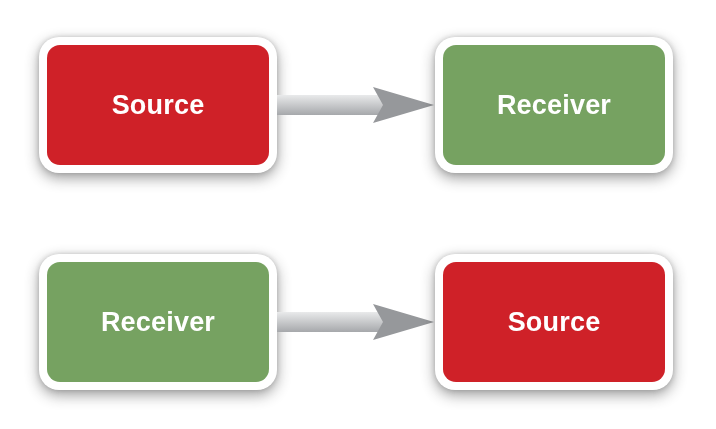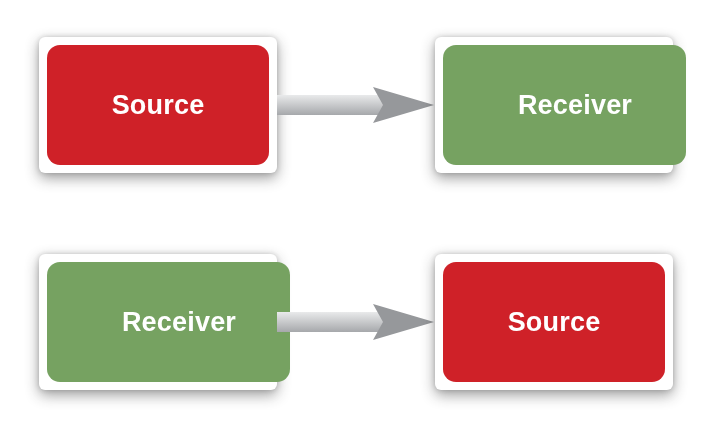--- a/index.html
+++ b/index.html
@@ -18,35 +18,35 @@
     height: 429px;
     background: var(--background, #fff);
     font-family: "Liberation Sans", sans-serif;
     overflow: hidden;
   }
   .node {
     position: absolute;
     width: 238px;
     height: 136px;
     background: #ffffff;
-    border-radius: 6px;
+    border-radius: 20px;
     padding: 8px;
     box-sizing: border-box;
     box-shadow: 0 5px 14px rgba(40, 40, 40, 0.45), 0 0 5px rgba(40, 40, 40, 0.18);
   }
   .node-inner {
     width: 100%;
     height: 100%;
     border-radius: 13px;
     display: flex;
     align-items: center;
     justify-content: center;
   }
   .node-inner[data-role="source"]   { background: var(--source); }
-  .node-inner[data-role="receiver"] { background: var(--receiver); padding-left: 21px; }
+  .node-inner[data-role="receiver"] { background: var(--receiver); }
   .node-label {
     color: var(--label-text, #fff);
     font-size: 27px;
     font-weight: 700;
     letter-spacing: 0.2px;
   }
   .arrow { position: absolute; display: block; }
   .arrow-head { fill: var(--arrow-head); }
   .stop-light { stop-color: var(--arrow-shaft-light); }
   .stop-dark  { stop-color: var(--arrow-shaft-dark); }

